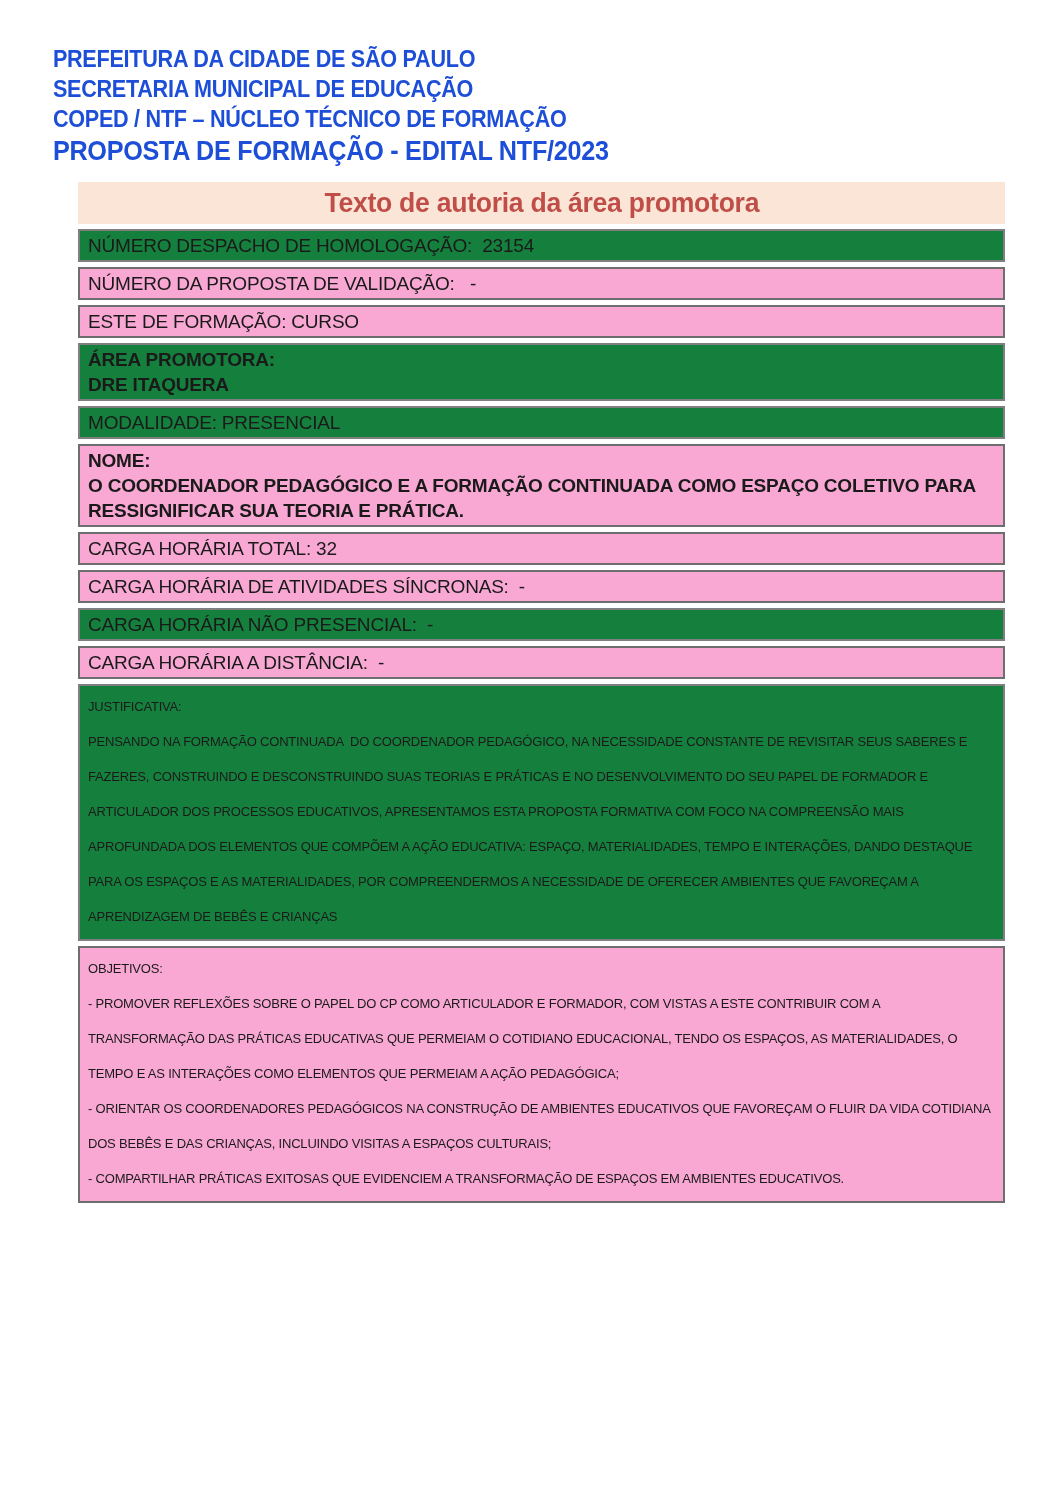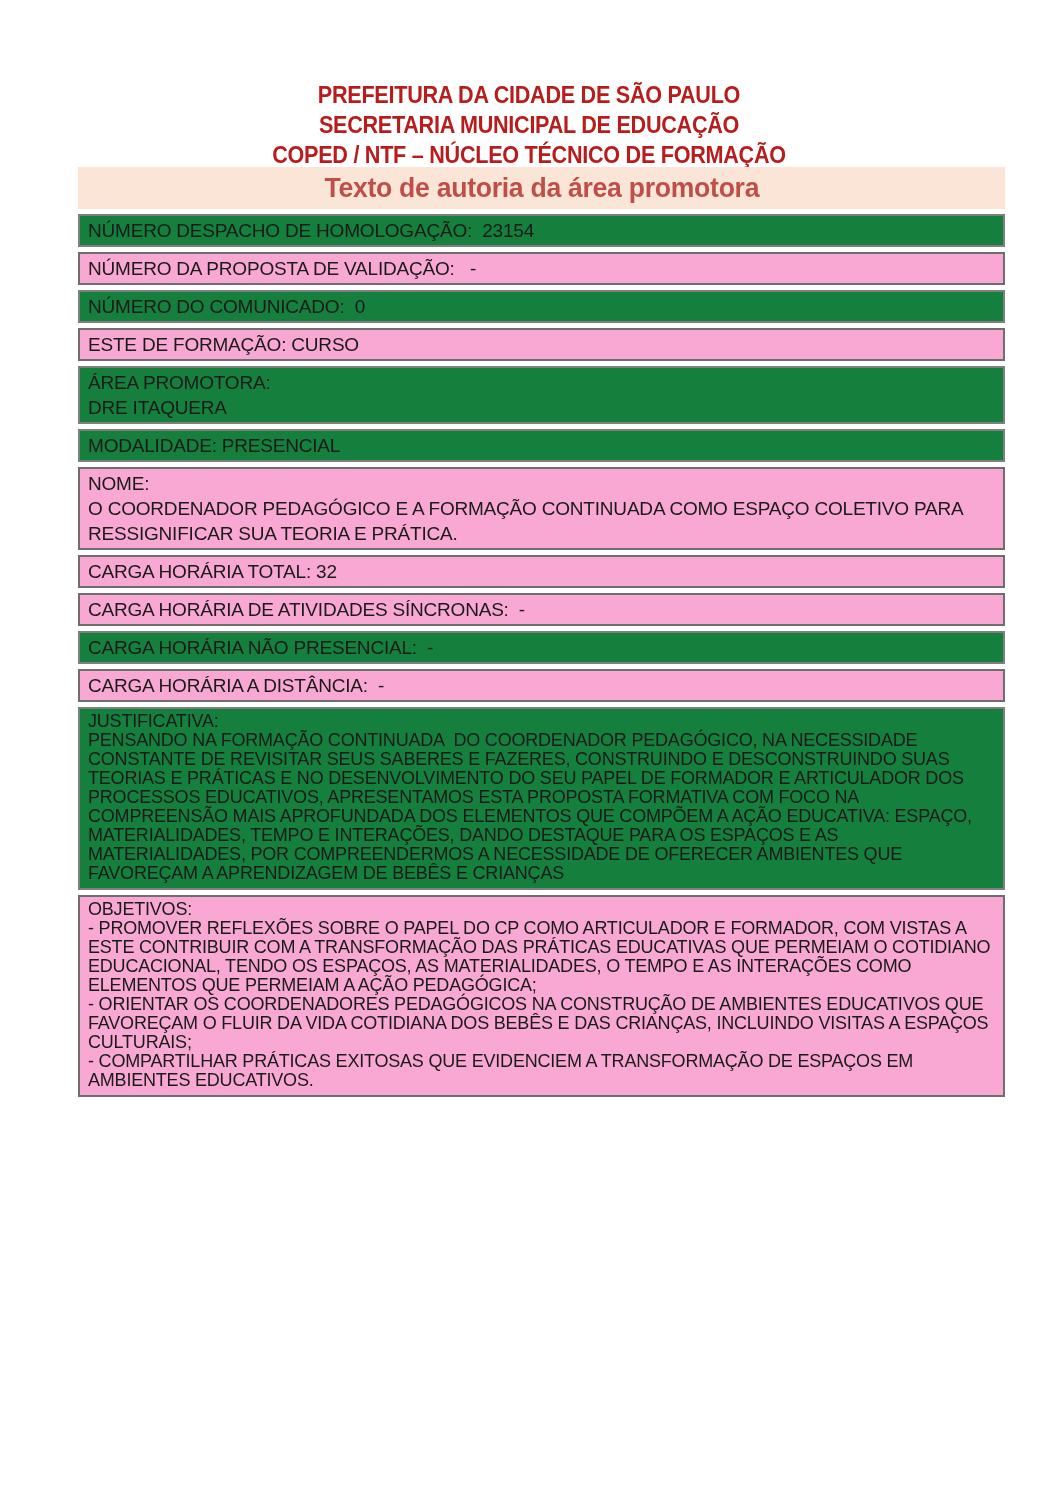--- a/index.html
+++ b/index.html
@@ -8,43 +8,43 @@
     background: #ffffff;
     font-family: "Liberation Sans", sans-serif;
     color: #1a1a1a;
     overflow: hidden;
     position: relative;
   }
   .page { width: 1058px; height: 1497px; position: relative; }
 
   
   .header {
-    padding-top: 80px;
-    text-align: center;
+    padding-top: 44px;
+    text-align: left;
     font-weight: bold;
-    color: #b91c1c;
+    color: #1d4ed8;
   }
   .header .h-line {
     font-size: 24px;
     line-height: 30px;
     transform: scaleX(0.90);
     transform-origin: 50% 50%;
     letter-spacing: -0.3px;
     white-space: nowrap;
   }
   .header .h-line.big {
     font-size: 28px;
     line-height: 34px;
   }
 
   
   .content {
     position: absolute;
     left: 58px;
-    top: 167px;
+    top: 182px;
     width: 927px;
     padding-left: 20px;
   }
   .banner {
     background: #fbe5d6;
     height: 42px;
     display: flex;
     align-items: center;
     justify-content: center;
     font-size: 28px;
@@ -63,24 +63,24 @@
     border: 2px solid #7f7f7f;
     margin-top: 5px;
     padding: 2px 8px;
     font-size: 19px;
     line-height: 25px;
     white-space: pre-wrap;
     background: #15803d;
     letter-spacing: -0.2px;
   }
   .row.peach { background: #f9a8d4; border-color: #6e6e6e; }
-  .row.bold  { font-weight: normal; }
+  .row.bold  { font-weight: bold; }
   .row.para  {
-    font-size: 18px;
-    line-height: 19px;
+    font-size: 13px;
+    line-height: 35px;
     padding-top: 3px;
     padding-bottom: 5px;
   }
 </style>
 </head>
 <body>
 
 <div class="page">
 
   <div class="header">
@@ -91,21 +91,20 @@
   </div>
 
   <div class="content">
 
     <div class="banner">
       <span>Texto de autoria da área promotora</span>
     </div>
 
     <div class="row">NÚMERO DESPACHO DE HOMOLOGAÇÃO:  23154</div>
     <div class="row peach">NÚMERO DA PROPOSTA DE VALIDAÇÃO:   -</div>
-    <div class="row">NÚMERO DO COMUNICADO:  0</div>
     <div class="row peach">ESTE DE FORMAÇÃO: CURSO</div>
     <div class="row bold">ÁREA PROMOTORA:
 DRE ITAQUERA</div>
     <div class="row">MODALIDADE: PRESENCIAL</div>
     <div class="row peach bold">NOME:
 O COORDENADOR PEDAGÓGICO E A FORMAÇÃO CONTINUADA COMO ESPAÇO COLETIVO PARA RESSIGNIFICAR SUA TEORIA E PRÁTICA.</div>
     <div class="row peach">CARGA HORÁRIA TOTAL: 32</div>
     <div class="row peach">CARGA HORÁRIA DE ATIVIDADES SÍNCRONAS:  -</div>
     <div class="row">CARGA HORÁRIA NÃO PRESENCIAL:  -</div>
     <div class="row peach">CARGA HORÁRIA A DISTÂNCIA:  -</div>

